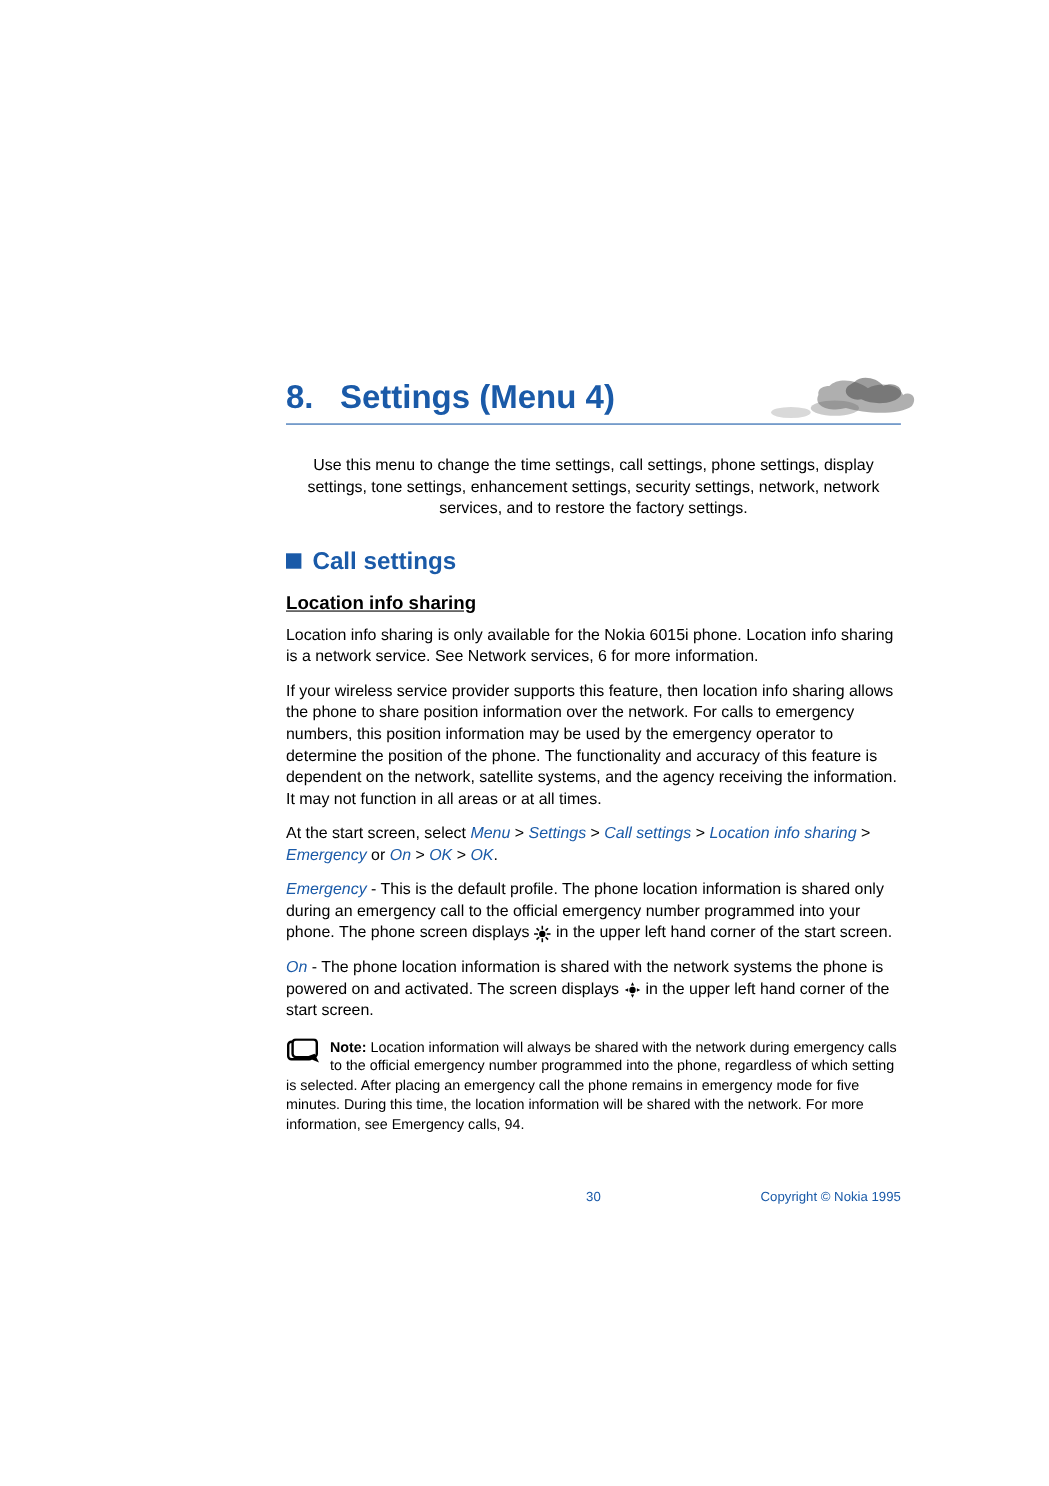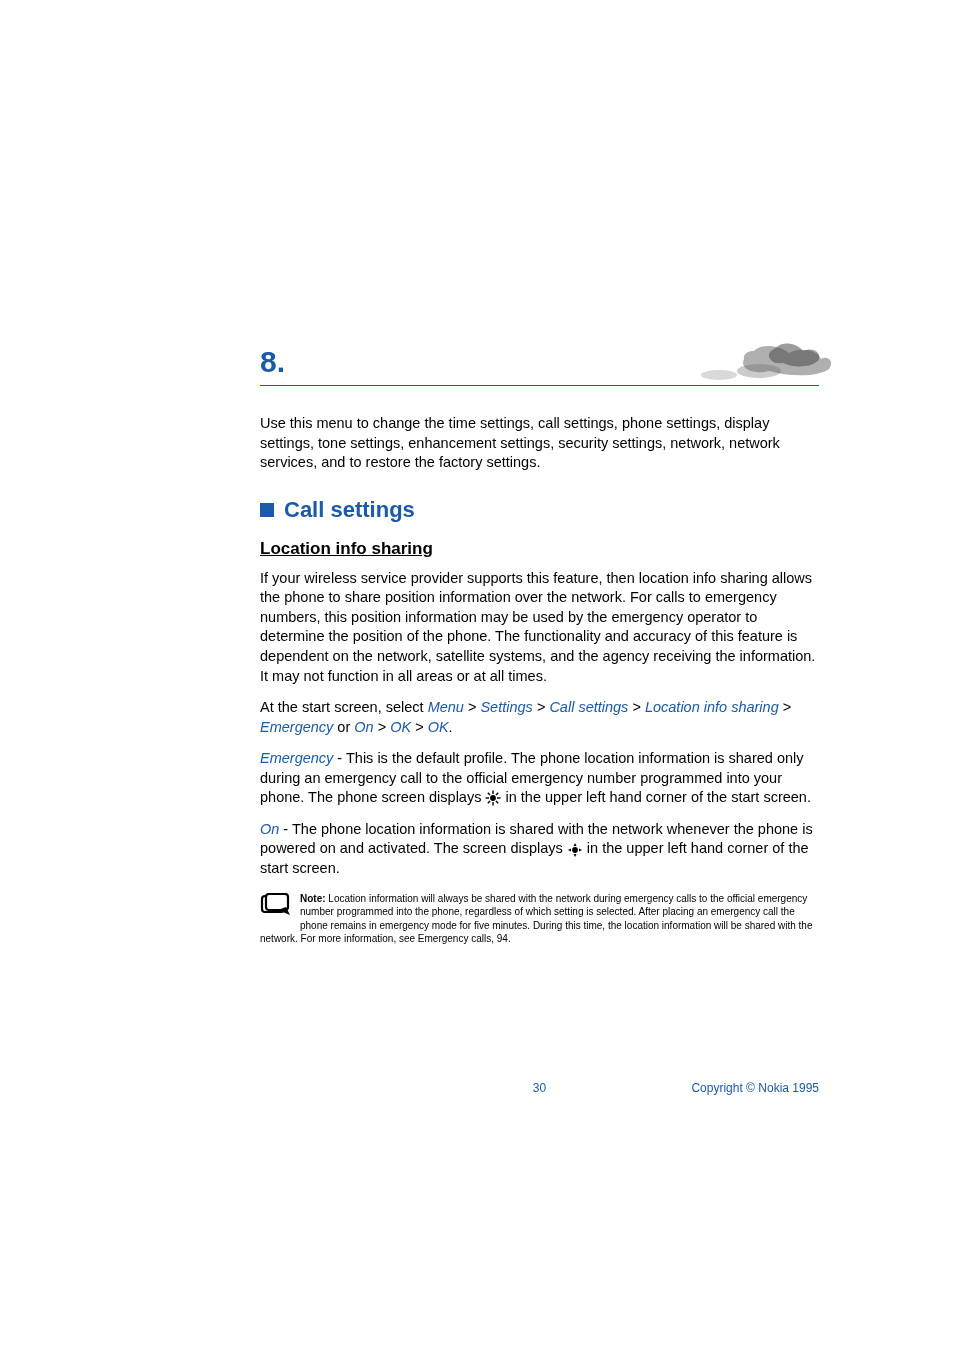--- a/index.html
+++ b/index.html
@@ -37,20 +37,21 @@
     position: absolute;
     right: -20px;
     top: -4px;
     width: 140px;
     height: 42px;
   }
   .intro {
     font-size: 14.5px;
     line-height: 1.35;
     margin-bottom: 24px;
+    text-align: center;
   }
   .section-row {
     display: flex;
     align-items: center;
     margin-bottom: 16px;
   }
   .square {
     width: 14px;
     height: 14px;
     background: #1a5aa8;
@@ -67,21 +68,21 @@
     text-decoration: underline;
     margin-bottom: 10px;
   }
   p.body {
     font-size: 14.5px;
     line-height: 1.35;
     margin-bottom: 12px;
   }
   .blue-inline { color: #1a5aa8; font-style: italic; text-align: right; }
   .note-block {
-    font-size: 10px;
+    font-size: 13px;
     line-height: 1.35;
     margin-top: 13px;
   }
   .note-icon-wrap {
     float: left;
     width: 38px;
     height: 30px;
     margin-right: 2px;
     margin-top: 1px;
   }
@@ -109,37 +110,39 @@
     right: 0;
   }
 </style>
 </head>
 <body>
 
 <div class="page">
 
   <div class="chapter-row">
     <span class="chapter-num">8.</span>
+    <span class="chapter-title">Settings (Menu 4)</span>
     <svg class="header-image" viewBox="0 0 140 42">
       <ellipse cx="20" cy="34" rx="18" ry="5" fill="#bfbfbf" opacity="0.6"></ellipse>
       <ellipse cx="60" cy="30" rx="22" ry="7" fill="#a8a8a8" opacity="0.6"></ellipse>
       <path d="M55 10 C 62 2, 80 4, 90 12 C 100 6, 118 8, 122 18 C 128 14, 136 20, 130 28 C 120 36, 90 36, 70 30 C 55 34, 40 28, 45 18 C 44 12, 50 10, 55 10 Z" fill="#6e6e6e" opacity="0.55"></path>
       <path d="M78 6 C 84 0, 98 2, 104 10 C 112 6, 122 10, 120 18 C 116 26, 96 28, 84 22 C 74 24, 66 16, 72 10 Z" fill="#4a4a4a" opacity="0.55"></path>
     </svg>
   </div>
 
   <p class="intro">Use this menu to change the time settings, call settings, phone settings, display settings, tone settings, enhancement settings, security settings, network, network services, and to restore the factory settings.</p>
 
   <div class="section-row">
     <div class="square"></div>
     <span class="section-title">Call settings</span>
   </div>
 
   <div class="subsection">Location info sharing</div>
 
+  <p class="body">Location info sharing is only available for the Nokia 6015i phone. Location info sharing is a network service. See Network services, 6 for more information.</p>
 
   <p class="body">If your wireless service provider supports this feature, then location info sharing allows the phone to share position information over the network. For calls to emergency numbers, this position information may be used by the emergency operator to determine the position of the phone. The functionality and accuracy of this feature is dependent on the network, satellite systems, and the agency receiving the information. It may not function in all areas or at all times.</p>
 
   <p class="body">
     <span>At the start screen, select </span><span class="blue-inline">Menu</span><span> &gt; </span><span class="blue-inline">Settings</span><span> &gt; </span><span class="blue-inline">Call settings</span><span> &gt; </span><span class="blue-inline">Location info sharing</span><span> &gt; </span><span class="blue-inline">Emergency</span><span> or </span><span class="blue-inline">On</span><span> &gt; </span><span class="blue-inline">OK</span><span> &gt; </span><span class="blue-inline">OK</span><span>.</span>
   </p>
 
   <p class="body">
     <span class="blue-inline">Emergency</span><span> - This is the default profile. The phone location information is shared only during an emergency call to the official emergency number programmed into your phone. The phone screen displays </span><svg class="inline-icon" width="16" height="16" viewBox="0 0 16 16">
         <g stroke="#000" stroke-width="1.4" fill="none">
@@ -150,21 +153,21 @@
           <line x1="12" y1="8" x2="15.5" y2="8"></line>
           <line x1="2.8" y1="2.8" x2="5" y2="5"></line>
           <line x1="11" y1="11" x2="13.2" y2="13.2"></line>
           <line x1="13.2" y1="2.8" x2="11" y2="5"></line>
           <line x1="5" y1="11" x2="2.8" y2="13.2"></line>
         </g>
       </svg><span> in the upper left hand corner of the start screen.</span>
   </p>
 
   <p class="body">
-    <span class="blue-inline">On</span><span> - The phone location information is shared with the network whenever the phone is powered on and activated. The screen displays </span><svg class="inline-icon" width="16" height="16" viewBox="0 0 16 16">
+    <span class="blue-inline">On</span><span> - The phone location information is shared with the network systems the phone is powered on and activated. The screen displays </span><svg class="inline-icon" width="16" height="16" viewBox="0 0 16 16">
         <g stroke="#000" stroke-width="1.4" fill="none">
           <circle cx="8" cy="8" r="2.2" fill="#000"></circle>
           <path d="M8 1 L6.5 4 L9.5 4 Z" fill="#000" stroke="none"></path>
           <path d="M8 15 L6.5 12 L9.5 12 Z" fill="#000" stroke="none"></path>
           <path d="M1 8 L4 6.5 L4 9.5 Z" fill="#000" stroke="none"></path>
           <path d="M15 8 L12 6.5 L12 9.5 Z" fill="#000" stroke="none"></path>
         </g>
       </svg><span> in the upper left hand corner of the start screen.</span>
   </p>
 

